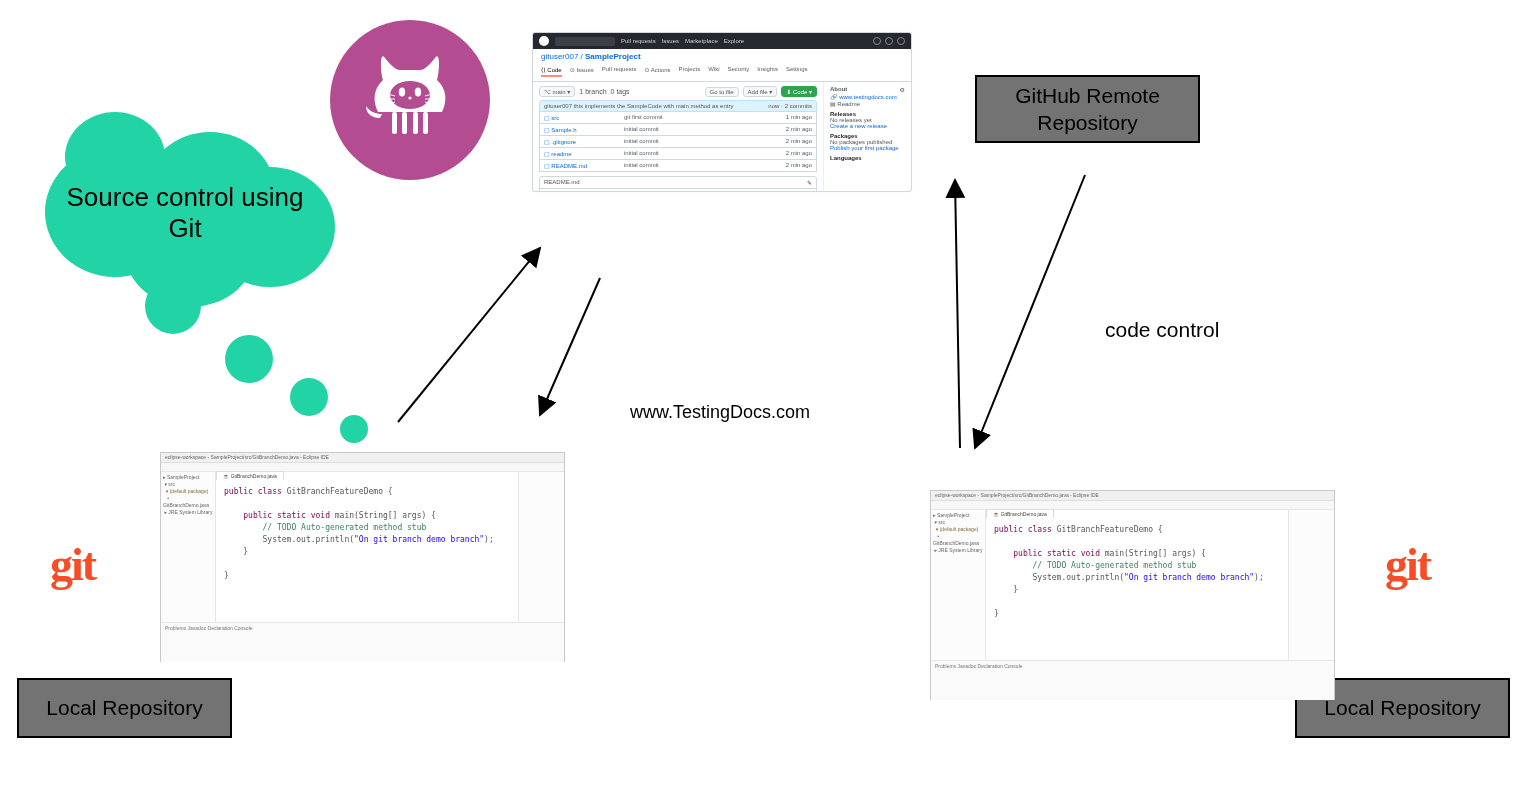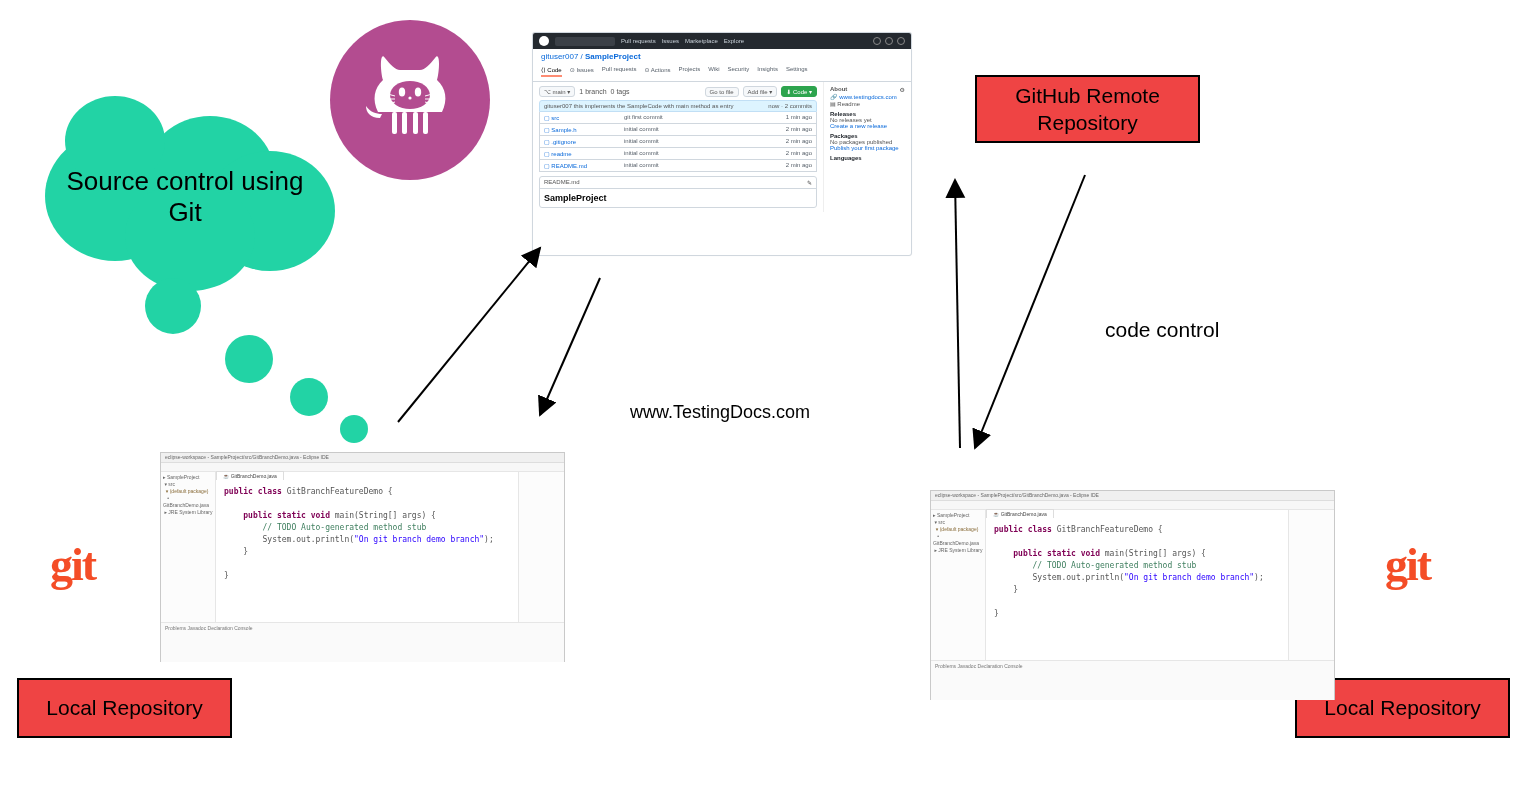--- a/index.html
+++ b/index.html
@@ -7,21 +7,21 @@
     margin: 0;
     width: 1536px;
     height: 796px;
     position: relative;
     background: #fff;
     font-family: Arial, Helvetica, sans-serif;
     overflow: hidden;
   }
   .abs { position: absolute; }
   .yellow-box {
-    background: #ef4444;
+    background: #737373;
     border: 2px solid #000;
     display: flex;
     align-items: center;
     justify-content: center;
     font-size: 21px;
     text-align: center;
     line-height: 1.3;
   }
   
   .cloud {
@@ -43,21 +43,21 @@
     position:absolute; width:160px; height:160px; border-radius:50%;
     background:#b34c90; display:flex; align-items:center; justify-content:center;
   }
   
   .git-logo {
     position:absolute; font-family: Georgia, 'Times New Roman', serif;
     font-weight:bold; color:#f44d27; font-size:46px; letter-spacing:-2px;
   }
   
   .gh-window {
-    position:absolute; width:380px; height:224px; background:#fff;
+    position:absolute; width:380px; height:160px; background:#fff;
     border:1px solid #d0d7de; border-radius:3px; overflow:hidden;
     font-size:7px; color:#555;
     box-shadow:0 0 1px rgba(0,0,0,0.1);
   }
   .gh-top {
     height:16px; background:#24292f; display:flex; align-items:center; gap:6px;
     padding:0 6px; color:#ccc; font-size:6px;
   }
   .gh-top .oct { width:10px;height:10px;background:#fff;border-radius:50%; }
   .gh-top .search { width:60px;height:9px;background:#3b4047;border-radius:2px; }
@@ -88,33 +88,33 @@
     background:#fdfdfd; font-size:6px; color:#555;
   }
   .ide .title { height:10px; background:#f0f0f0; border-bottom:1px solid #ddd; padding:1px 4px; font-size:5px; color:#666; }
   .ide .toolbar { height:9px; background:#f7f7f7; border-bottom:1px solid #e6e6e6; }
   .ide .body { display:flex; height:150px; }
   .ide .tree { width:55px; background:#fcfcfc; border-right:1px solid #e6e6e6; padding:2px; font-size:5px; color:#666; line-height:1.4; }
   .ide .tree .pkg { color:#8a6d3b; }
   .ide .editor { flex:1; background:#fff; padding:4px 8px; border-right:1px solid #e6e6e6; position:relative; }
   .ide .editor .tab { position:absolute; top:-1px; left:0; background:#fff; border:1px solid #ddd; border-bottom:none; padding:1px 6px; font-size:5px; color:#444; }
   .ide .editor pre { margin:10px 0 0 0; font-family:Consolas,monospace; font-size:8px; line-height:1.5; }
-  .kw { color:#7f0055; font-weight:bold; }
+  .kw { color:#7f0055; font-weight:normal; }
   .cm { color:#3f7f5f;text-align:center; }
   .str { color:#2a00ff; }
   .ide .outline { width:45px; background:#fcfcfc; font-size:5px; color:#888; }
   .ide .bottom { height:40px; border-top:1px solid #e6e6e6; background:#fafafa; font-size:5px; padding:2px 4px; color:#777; }
   .label-code-changes { font-size:21px; }
   .label-url { font-size:18px; }
   svg.arrows { position:absolute; top:0; left:0; pointer-events:none; }
 </style>
 </head>
 <body>
 
-<div class="cloud abs" style="left:35px; top:106px;">
+<div class="cloud abs" style="left:35px; top:122px;">
   <div class="bump" style="width:140px;height:130px;left:10px;top:25px;"></div>
   <div class="bump" style="width:130px;height:120px;left:110px;top:10px;"></div>
   <div class="bump" style="width:130px;height:120px;left:170px;top:45px;"></div>
   <div class="bump" style="width:130px;height:110px;left:90px;top:75px;"></div>
   <div class="bump" style="width:100px;height:90px;left:30px;top:-10px;"></div>
   <div class="cloud-text">Source control using Git</div>
 </div>
 <div class="trail-bubble" style="left:145px;top:278px;width:56px;height:56px;"></div>
 <div class="trail-bubble" style="left:225px;top:335px;width:48px;height:48px;"></div>
 <div class="trail-bubble" style="left:290px;top:378px;width:38px;height:38px;"></div>

